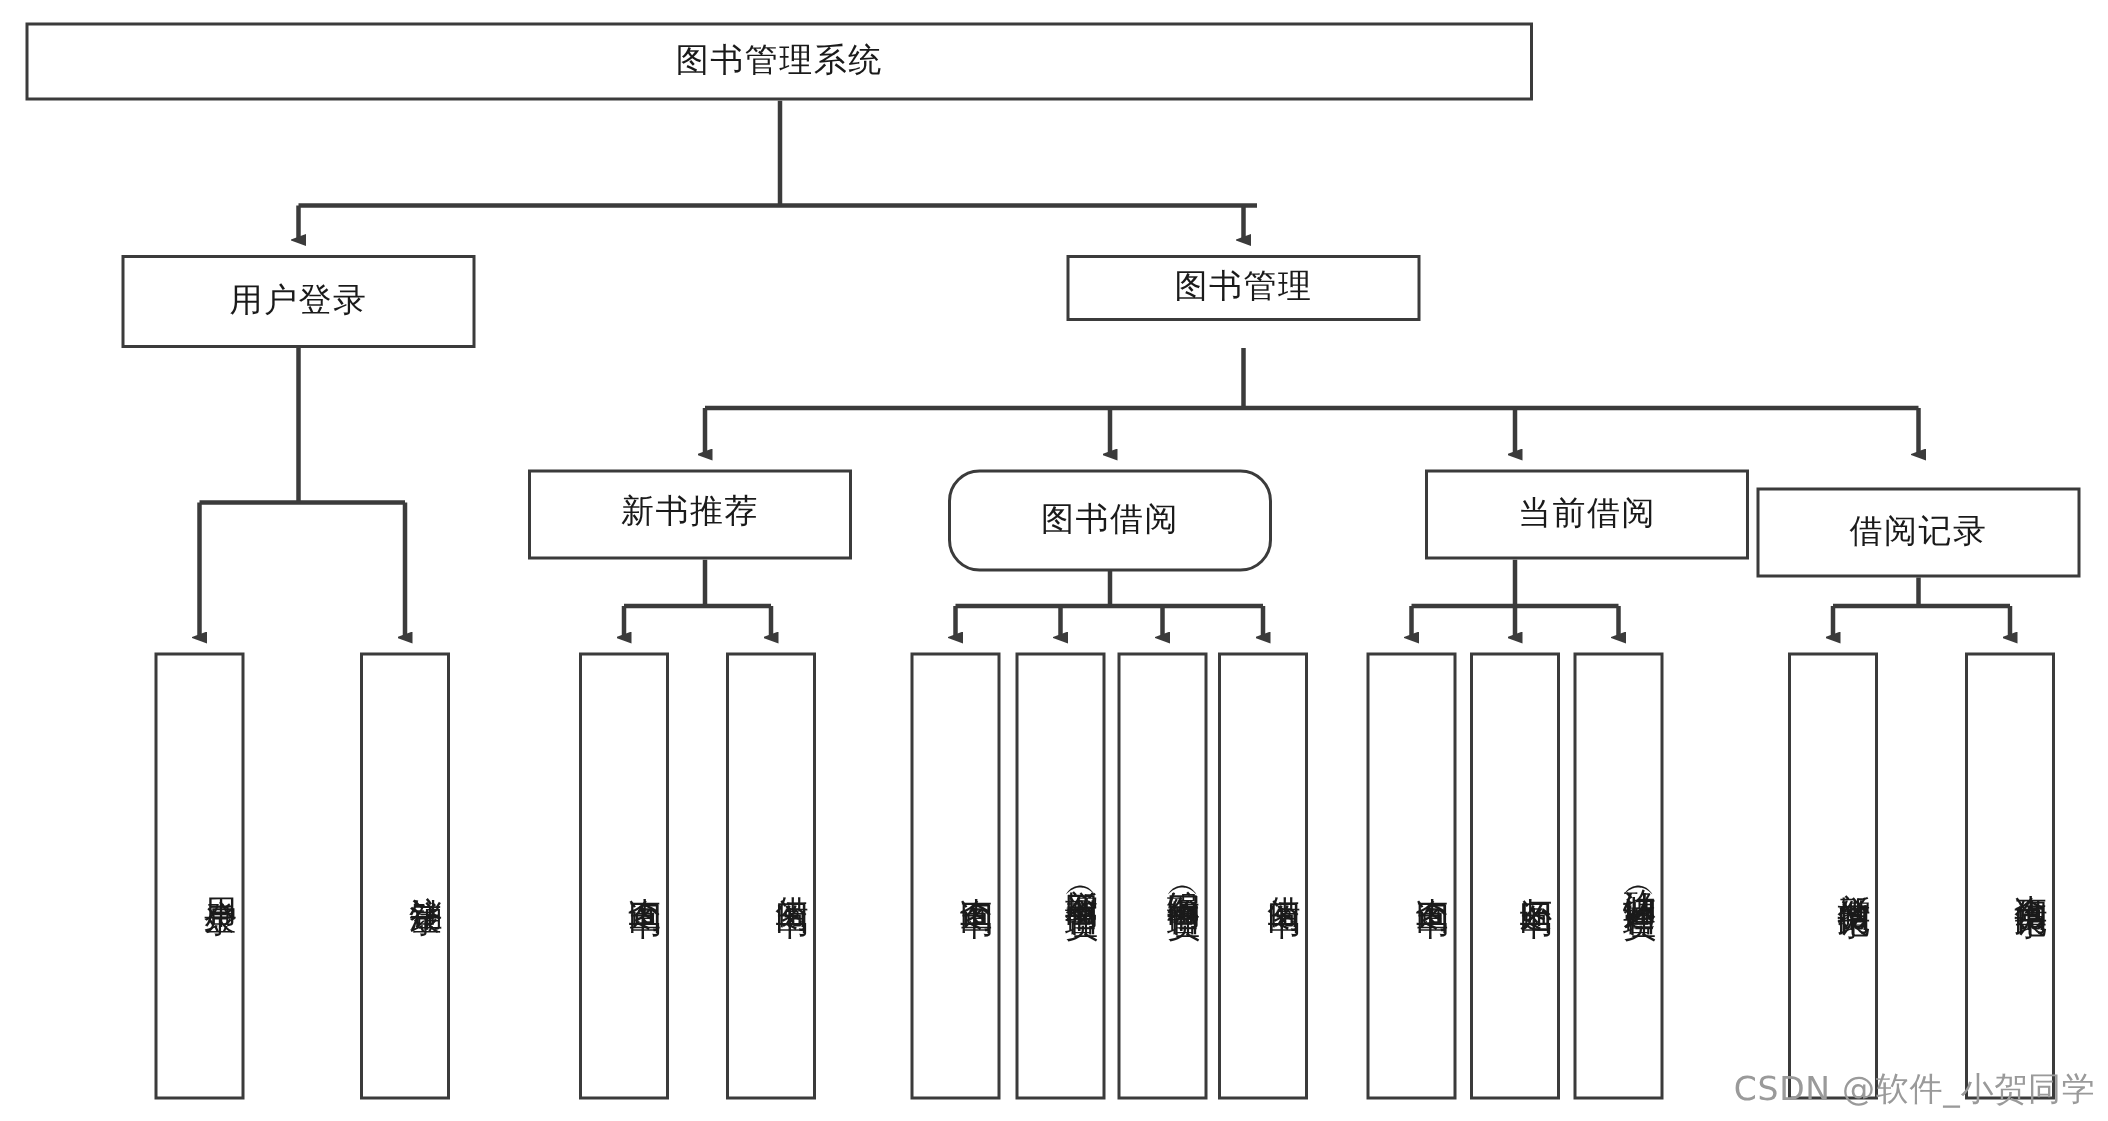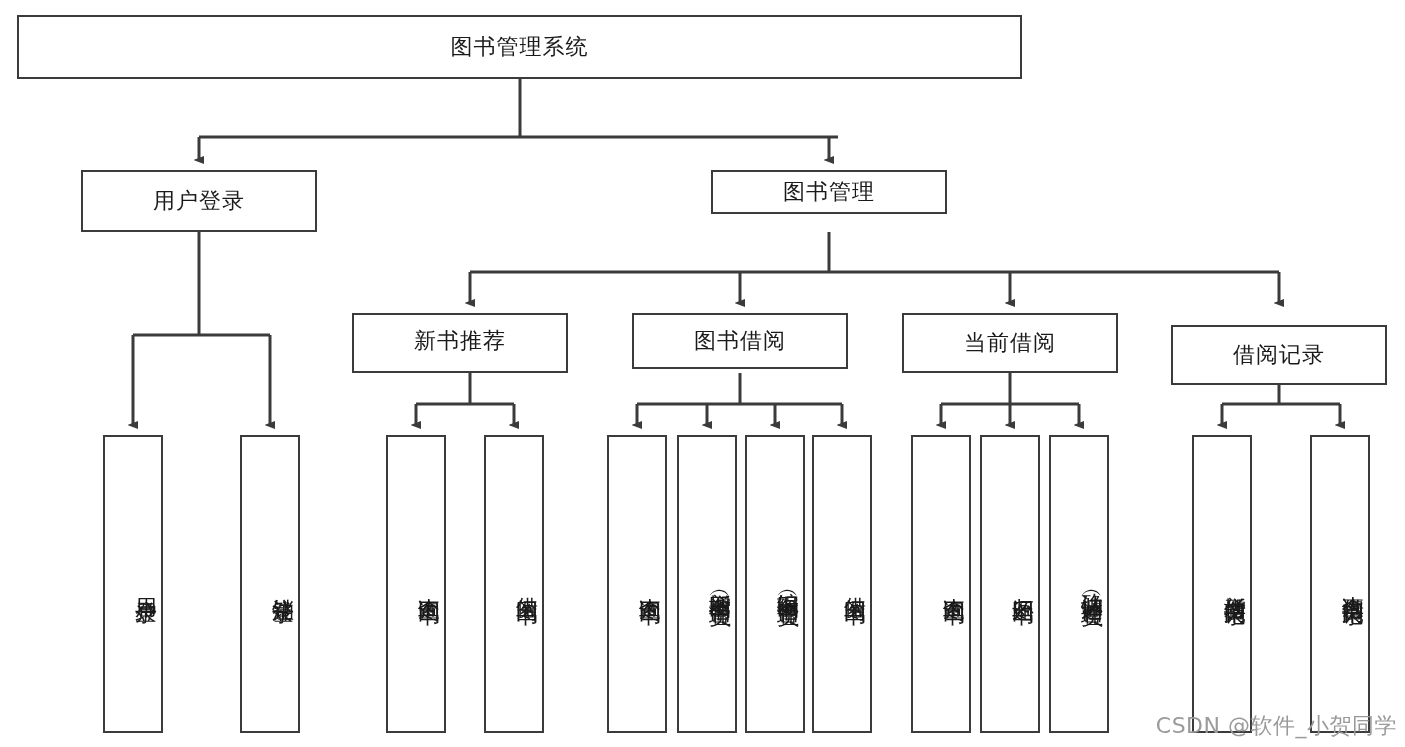--- a/index.html
+++ b/index.html
@@ -115,38 +115,38 @@
       <path d="M1010,404 L1010,425" marker-end="url(#arrow)"></path>
       <path d="M1079,404 L1079,425" marker-end="url(#arrow)"></path>
 
       <path d="M1279,373 L1279,404"></path>
       <path d="M1222,404 L1340,404"></path>
       <path d="M1222,404 L1222,425" marker-end="url(#arrow)"></path>
       <path d="M1340,404 L1340,425" marker-end="url(#arrow)"></path>
     </g>
   </svg>
 
-  <div class="node horiz" style="left:17px; top:15px; width:1005px; height:64px;">
+  <div class="node horiz" style="left:17px; top:15px; width:1005px; height:52px;">
     <span class="label">图书管理系统</span>
   </div>
 
   <div class="node horiz" style="left:81px; top:170px; width:236px; height:62px;">
     <span class="label">用户登录</span>
   </div>
   <div class="node horiz" style="left:711px; top:170px; width:236px; height:44px;">
     <span class="label">图书管理</span>
   </div>
 
   <div class="node horiz" style="left:352px; top:313px; width:216px; height:60px;font-family:Liberation Mono, monospace;">
     <span class="label">新书推荐</span>
   </div>
-  <div class="node horiz" style="left:632px; top:313px; width:216px; height:56px;">
+  <div class="node horiz" style="left:632px; top:313px; width:216px; height:68px;border-radius:21px;">
     <span class="label">图书借阅</span>
   </div>
-  <div class="node horiz" style="left:902px; top:313px; width:216px; height:60px;">
+  <div class="node horiz" style="left:950px; top:313px; width:216px; height:60px;">
     <span class="label">当前借阅</span>
   </div>
   <div class="node horiz" style="left:1171px; top:313px; width:216px; height:60px;margin-top:12px;">
     <span class="label">借阅记录</span>
   </div>
 
   <div class="node vert" style="left:103px; top:435px; width:60px; height:298px;">
     <span class="label">用户登录</span>
   </div>
   <div class="node vert" style="left:240px; top:435px; width:60px; height:298px;">

